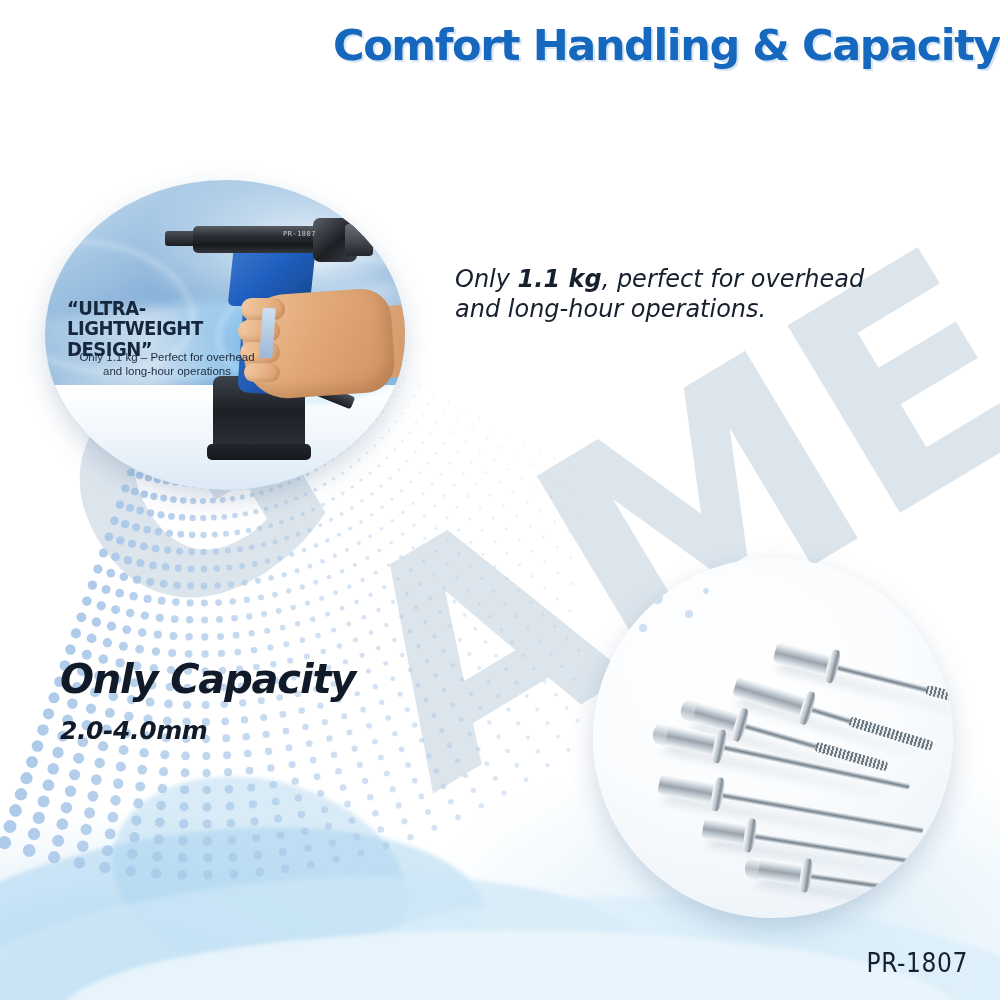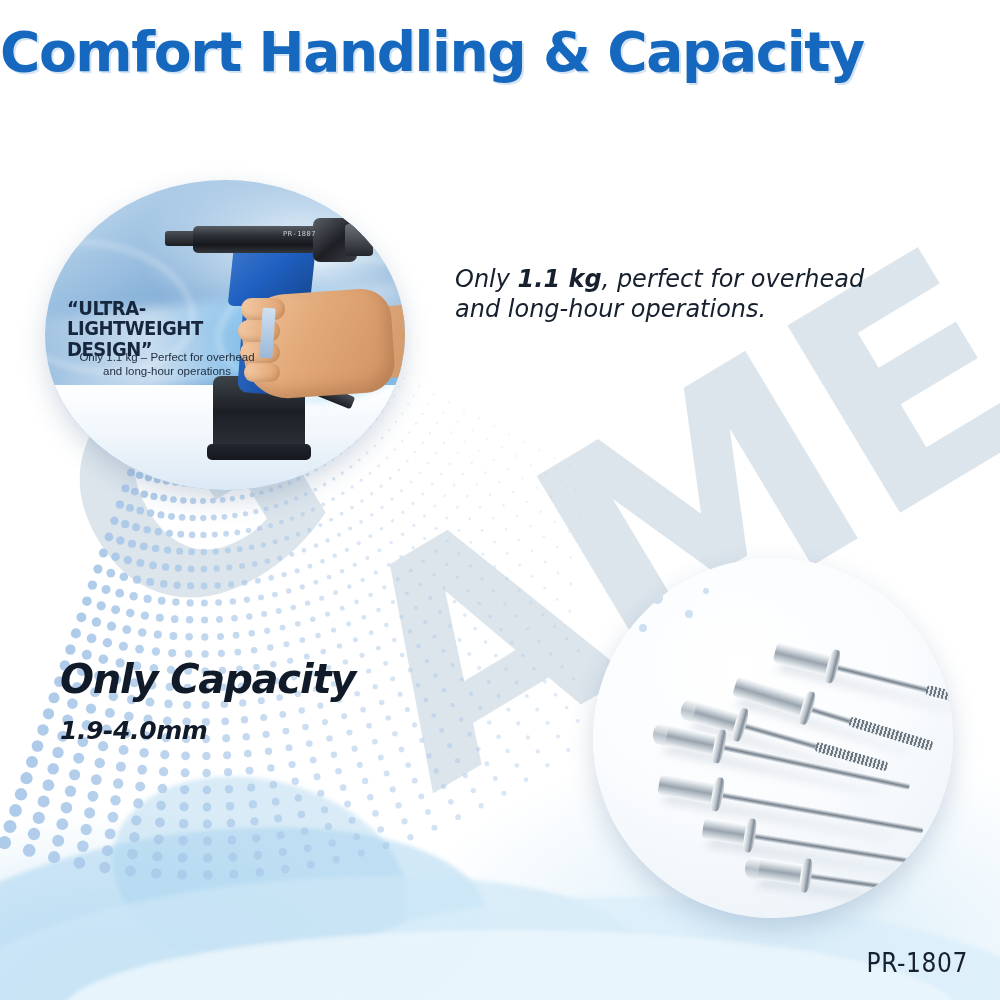--- a/index.html
+++ b/index.html
@@ -63,24 +63,24 @@
   .wave.w5 { left:110px;  top:780px; width:300px; height:200px;
              background:rgba(168,210,238,.45); transform:rotate(14deg); }
 
   
   #halftone { position:absolute; left:-40px; top:300px; width:620px; height:620px; }
 
   
   #title {
     position:absolute;
     left:0; top:20px; width:1000px;
-    text-align:left;
+    text-align:right;
     font-family:"DejaVu Sans", sans-serif;
     font-weight:bold;
-    font-size:55px;
+    font-size:43px;
     letter-spacing:-1.4px;
     color:#1568bd;
     text-shadow:2px 2px 0 rgba(21,104,189,.18);
     white-space:nowrap;
   }
 
   
   .photo-circle {
     position:absolute;
     border-radius:50%;
@@ -1187,21 +1187,21 @@
       <div>and long-hour operations</div>
     </div>
   </div>
 
   <div id="lw-block">
     <div class="blk-sub"><span>Only </span><b>1.1 kg</b><span>, perfect for overhead and long-hour operations.</span></div>
   </div>
 
   <div id="rc-block">
     <div class="blk-head">Only Capacity</div>
-    <div class="rc-size">1.9-4.0mm</div>
+    <div class="rc-size">2.0-4.0mm</div>
   </div>
 
   <div id="rivet-circle" class="photo-circle">
     <div class="rivet-bg"></div>
     <div id="rivet-group">
         <div class="rivet" style="left: 182px; top: 76px; width: 234px; height: 36px; transform: rotate(14deg);">
           <div class="r-shadow" style="left: 8px; width: 183.6px;"></div>
           <div class="r-shank" style="left: 58px; width: 152px;"></div>
           <div class="r-thread" style="left: 156px; width: 58px;"></div>
           <div class="r-body" style="width: 62px;"></div>

